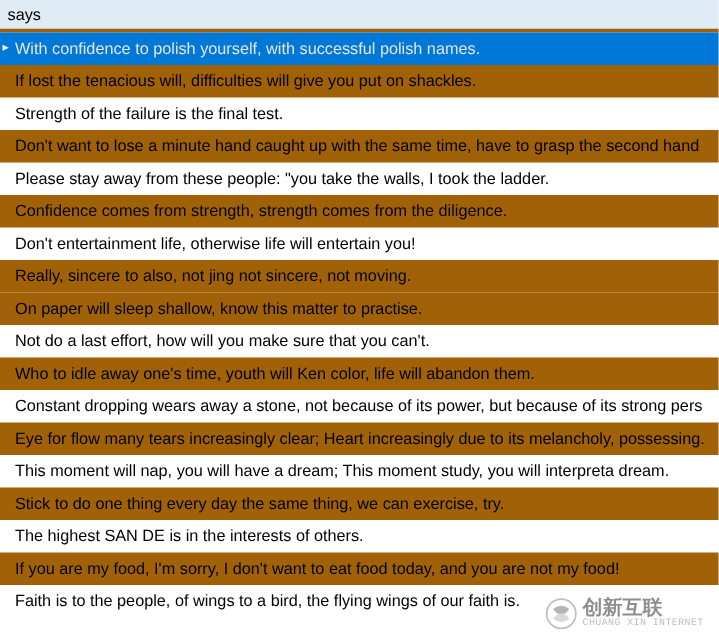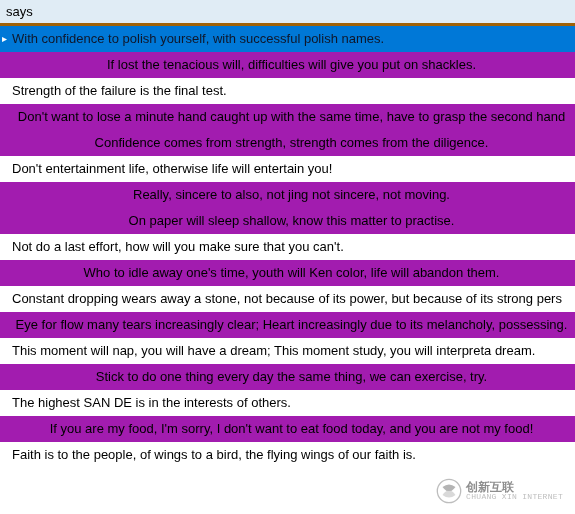--- a/index.html
+++ b/index.html
@@ -29,26 +29,25 @@
     }
     .row {
       padding: 2px 4px 2px 12px;
       font-size: 13px;
       line-height: 22px;
       white-space: nowrap;
       overflow: hidden;
       position: relative;
     }
     .row-alt {
-      background: #a21caf;
-      text-align: center;
+      background: #a16207;
     }
     .row-selected {
       background: #0078d7;
-      color: #0f172a;
+      color: #e5e5e5;
     }
     .row-selected::before {
       content: "▸";
       position: absolute;
       left: 2px;
       top: 2px;
       font-size: 10px;
       color: #fff;
     }
     .watermark {
@@ -64,41 +63,42 @@
       width: 26px;
       height: 26px;
       margin-right: 4px;
     }
     .watermark-text {
       display: flex;
       flex-direction: column;
       line-height: 1;
     }
     .watermark-main {
-      font-size: 12px;
+      font-size: 16px;
       font-weight: bold;
       color: #333;
     }
     .watermark-sub {
       font-size: 8px;
       color: #888;
       letter-spacing: 0.3px;
       font-family: Liberation Mono, monospace;
     }
   </style>
 </head>
 <body>
 
 <div class="grid">
   <div class="header">says</div>
   <div id="rows-container">
       <div class="row row-selected">With confidence to polish yourself, with successful polish names.</div>
       <div class="row row-alt">If lost the tenacious will, difficulties will give you put on shackles.</div>
       <div class="row">Strength of the failure is the final test.</div>
       <div class="row row-alt">Don't want to lose a minute hand caught up with the same time, have to grasp the second hand</div>
+      <div class="row">Please stay away from these people: "you take the walls, I took the ladder.</div>
       <div class="row row-alt">Confidence comes from strength, strength comes from the diligence.</div>
       <div class="row">Don't entertainment life, otherwise life will entertain you!</div>
       <div class="row row-alt">Really, sincere to also, not jing not sincere, not moving.</div>
       <div class="row row-alt">On paper will sleep shallow, know this matter to practise.</div>
       <div class="row">Not do a last effort, how will you make sure that you can't.</div>
       <div class="row row-alt">Who to idle away one's time, youth will Ken color, life will abandon them.</div>
       <div class="row">Constant dropping wears away a stone, not because of its power, but because of its strong pers</div>
       <div class="row row-alt">Eye for flow many tears increasingly clear; Heart increasingly due to its melancholy, possessing.</div>
       <div class="row">This moment will nap, you will have a dream; This moment study, you will interpreta dream.</div>
       <div class="row row-alt">Stick to do one thing every day the same thing, we can exercise, try.</div>

